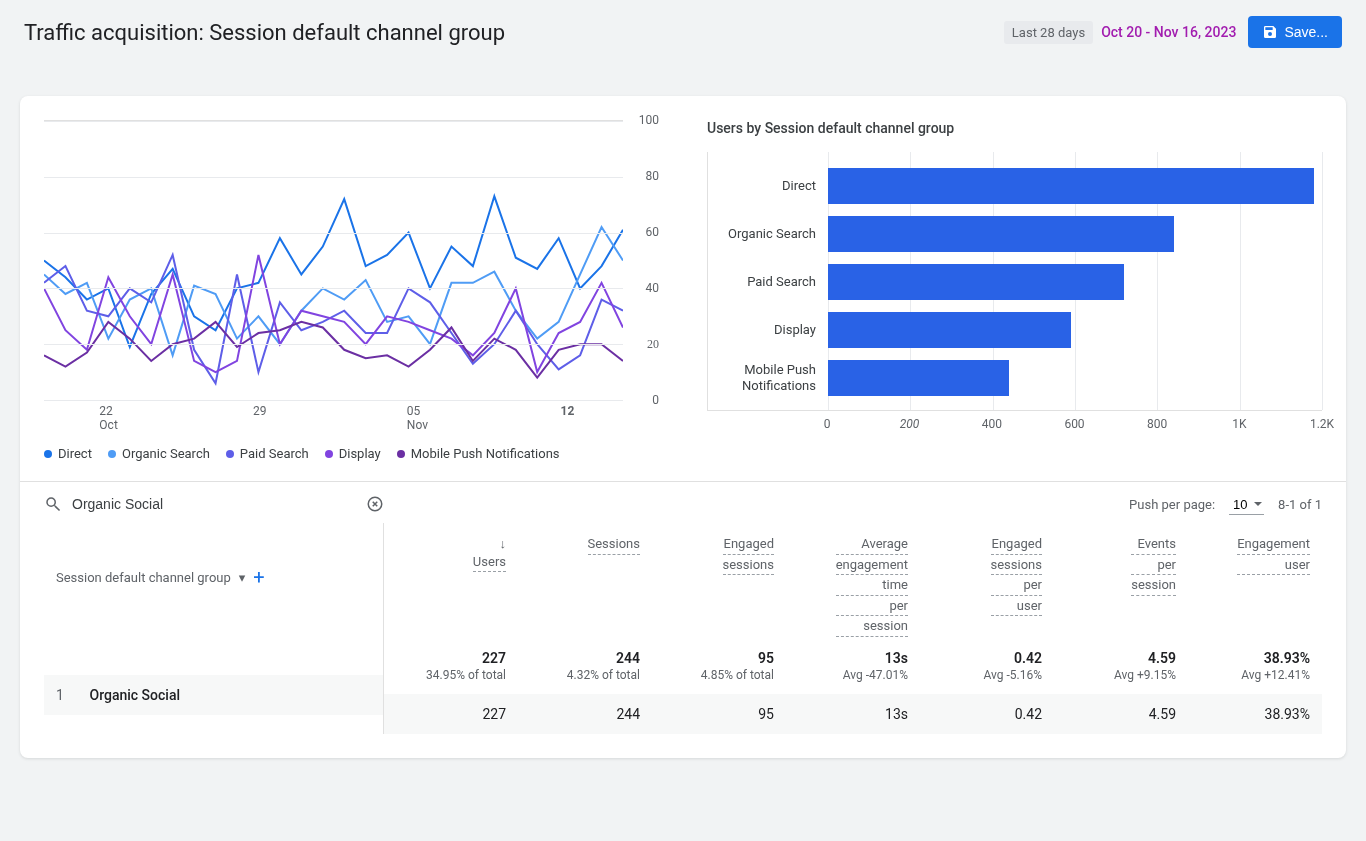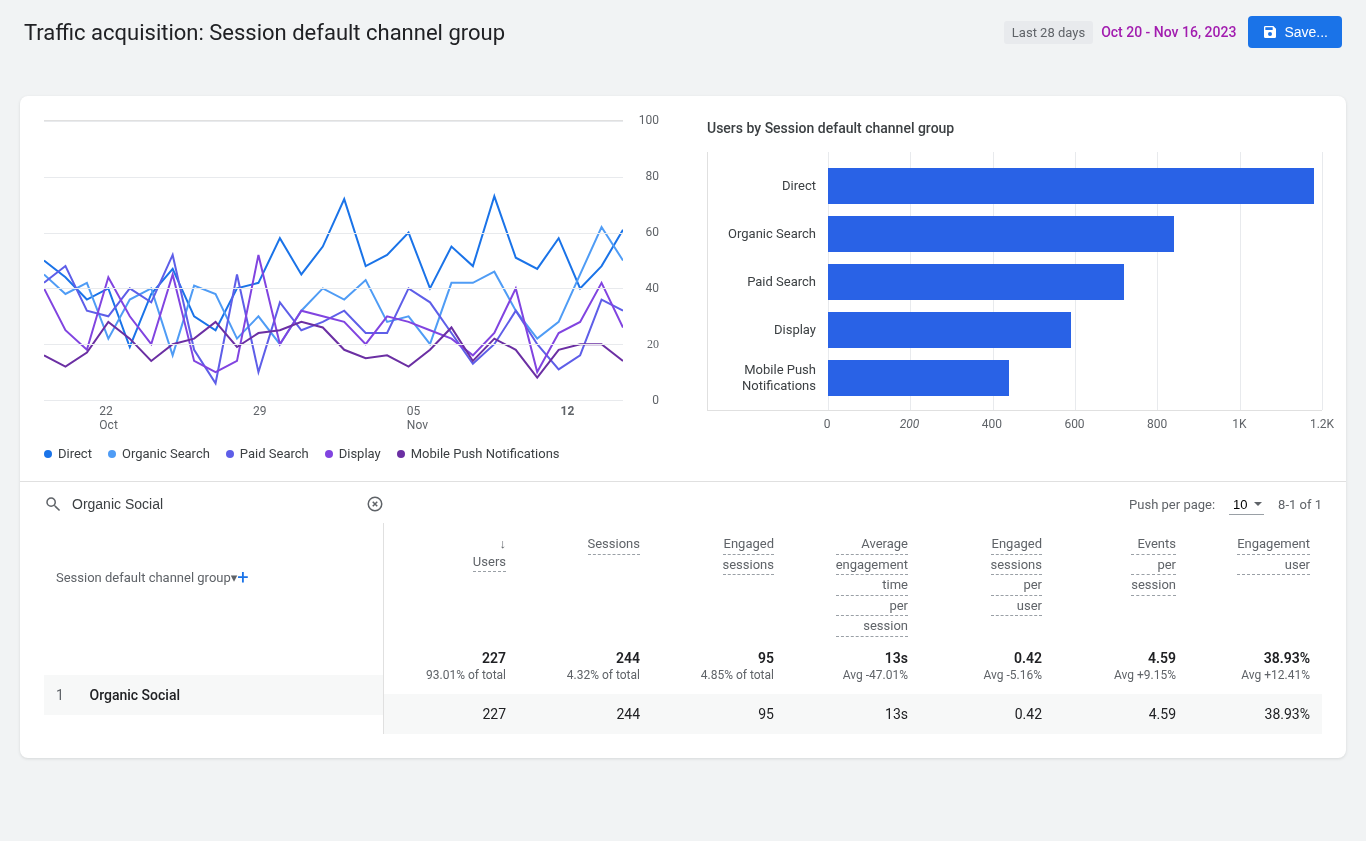--- a/index.html
+++ b/index.html
@@ -312,20 +312,21 @@
   }
   .data-row {
     padding:12px;
     font-size:14px;
     color:#202124;
     background:#f7f8f8;
   }
   .dim-header-inner {
     display:flex;
     align-items:center;
+    gap:8px;
   }
   .add-icon {
     color:#1a73e8;
     font-size:20px;
     font-weight:400;
   }
   .row-num {
     display:inline-block;
     width:30px;
     color:#5f6368;
@@ -563,21 +564,21 @@
           </div>
         </div>
         <div class="col-header">
           <div class="metric-header-stack">
             <span>Engagement</span>
             <span>user</span>
           </div>
         </div>
         <div class="totals-row">
           <div class="val">227</div>
-          <span class="sub">93.01% of total</span>
+          <span class="sub">34.95% of total</span>
         </div>
         <div class="totals-row">
           <div class="val">244</div>
           <span class="sub">4.32% of total</span>
         </div>
         <div class="totals-row">
           <div class="val">95</div>
           <span class="sub">4.85% of total</span>
         </div>
         <div class="totals-row">

